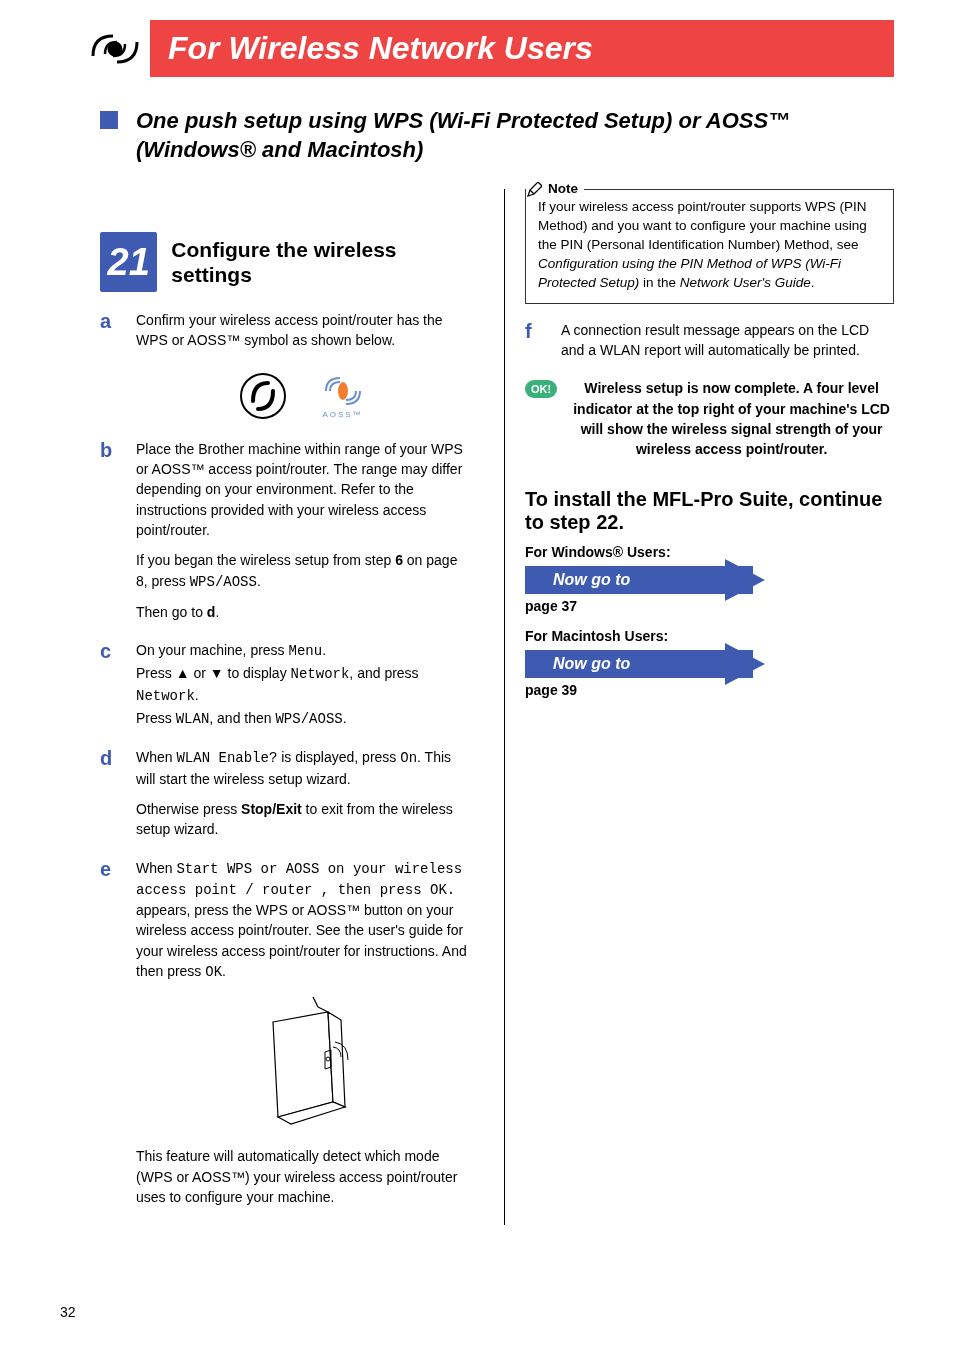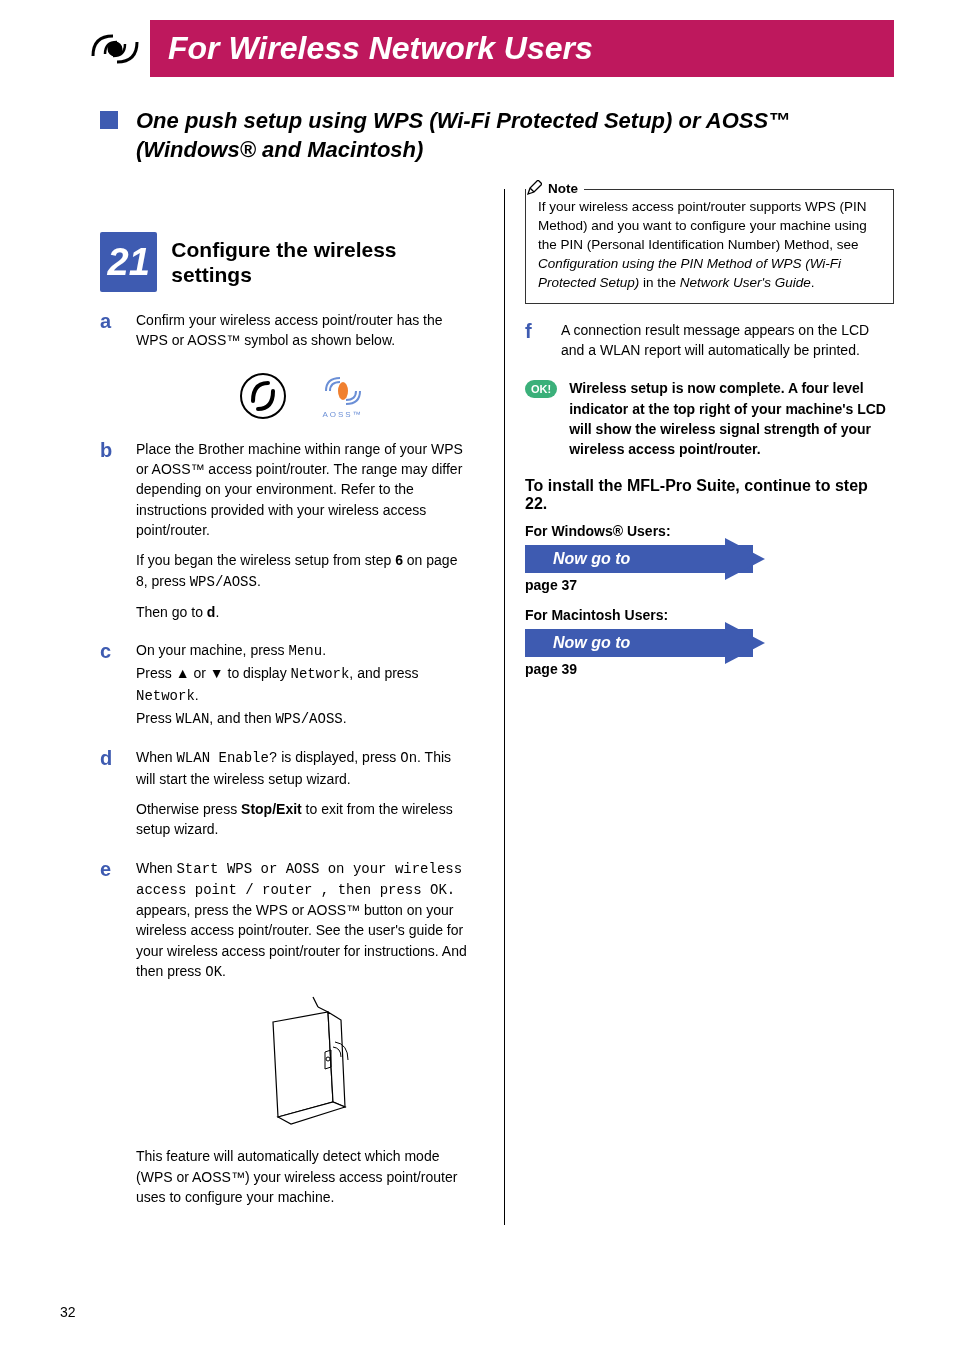--- a/index.html
+++ b/index.html
@@ -22,21 +22,21 @@
   }
   .banner-icon {
     width: 70px;
     background: #fff;
     display: flex;
     align-items: center;
     justify-content: center;
   }
   .banner-title {
     flex: 1;
-    background: #be185d;
+    background: #ef4444;
     color: #fff;
     font-size: 32px;
     font-weight: bold;
     padding: 10px 18px;
     font-style: italic;
   }
   .section-row {
     display: flex;
     align-items: flex-start;
     margin: 20px 0 25px 40px;
@@ -140,50 +140,52 @@
     line-height: 1.4;
   }
   .note-label {
     position: absolute;
     top: -10px;
     left: 0;
     background: #fff;
     padding: 0 6px 0 0;
     font-weight: bold;
     display: flex;
+    align-items: center;
     gap: 6px;
   }
   .note-pencil {
     width: 16px; height: 16px;
   }
   .ok-row {
     display: flex;
     align-items: flex-start;
     margin: 1px 0;
+    text-align: center;
   }
   .ok-badge {
     background: #3bb07a;
     color: #fff;
     font-size: 11px;
     font-weight: bold;
     border-radius: 10px;
     padding: 3px 6px;
     margin-right: 12px;
     flex-shrink: 0;
     margin-top: 2px;
   }
   .ok-text {
     font-weight: bold;
     font-size: 14px;
     line-height: 1.45;
   }
   .install-title {
     font-weight: bold;
-    font-size: 16px;
-    margin: 18px 0 10px 0;
+    font-size: 20px;
+    margin: 29px 0 10px 0;
   }
   .users-label {
     font-weight: bold;
     font-size: 14px;
     margin: 10px 0 6px 0;
   }
   .goto-arrow {
     position: relative;
     height: 28px;
     margin: 4px 0 4px 0;

